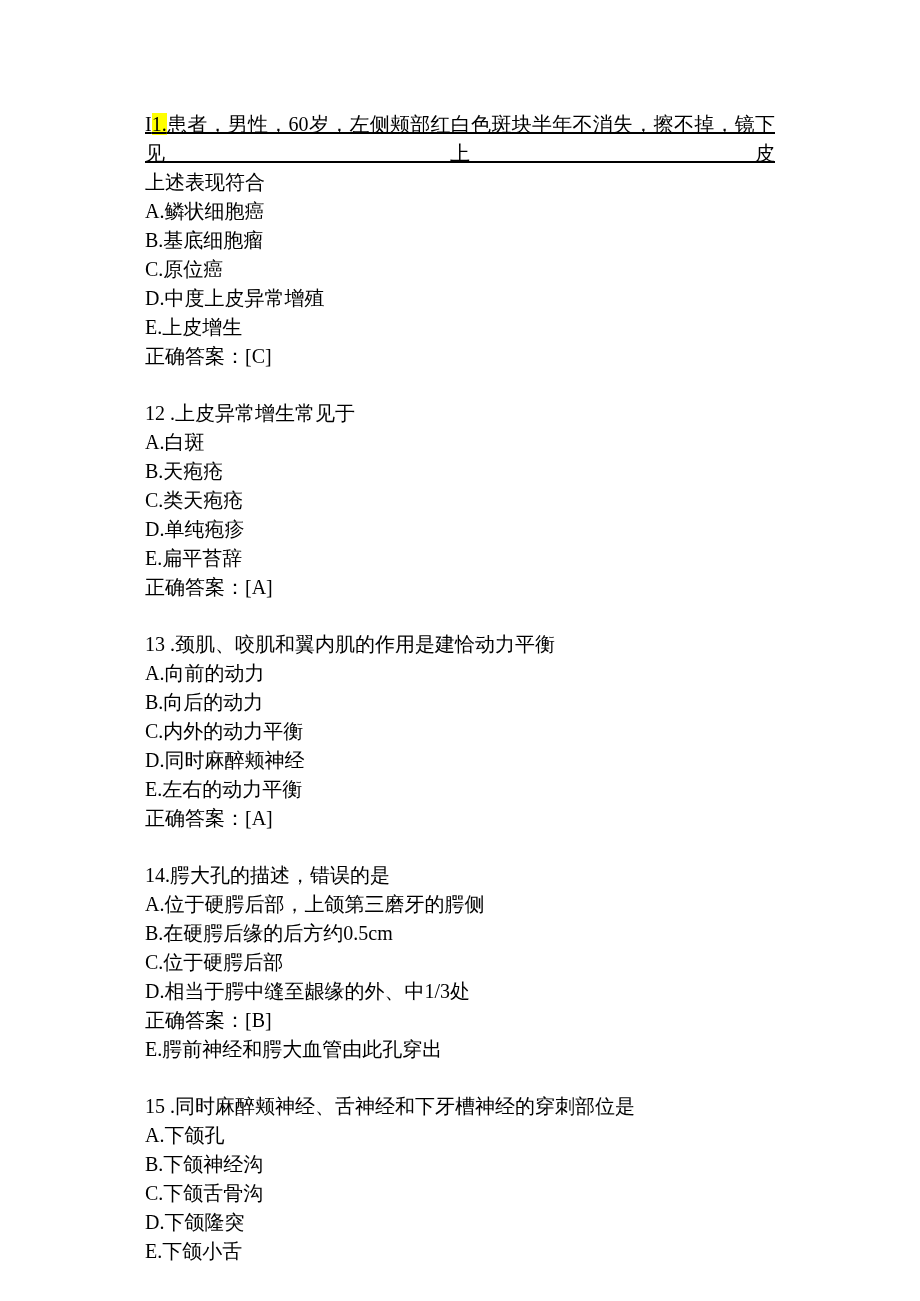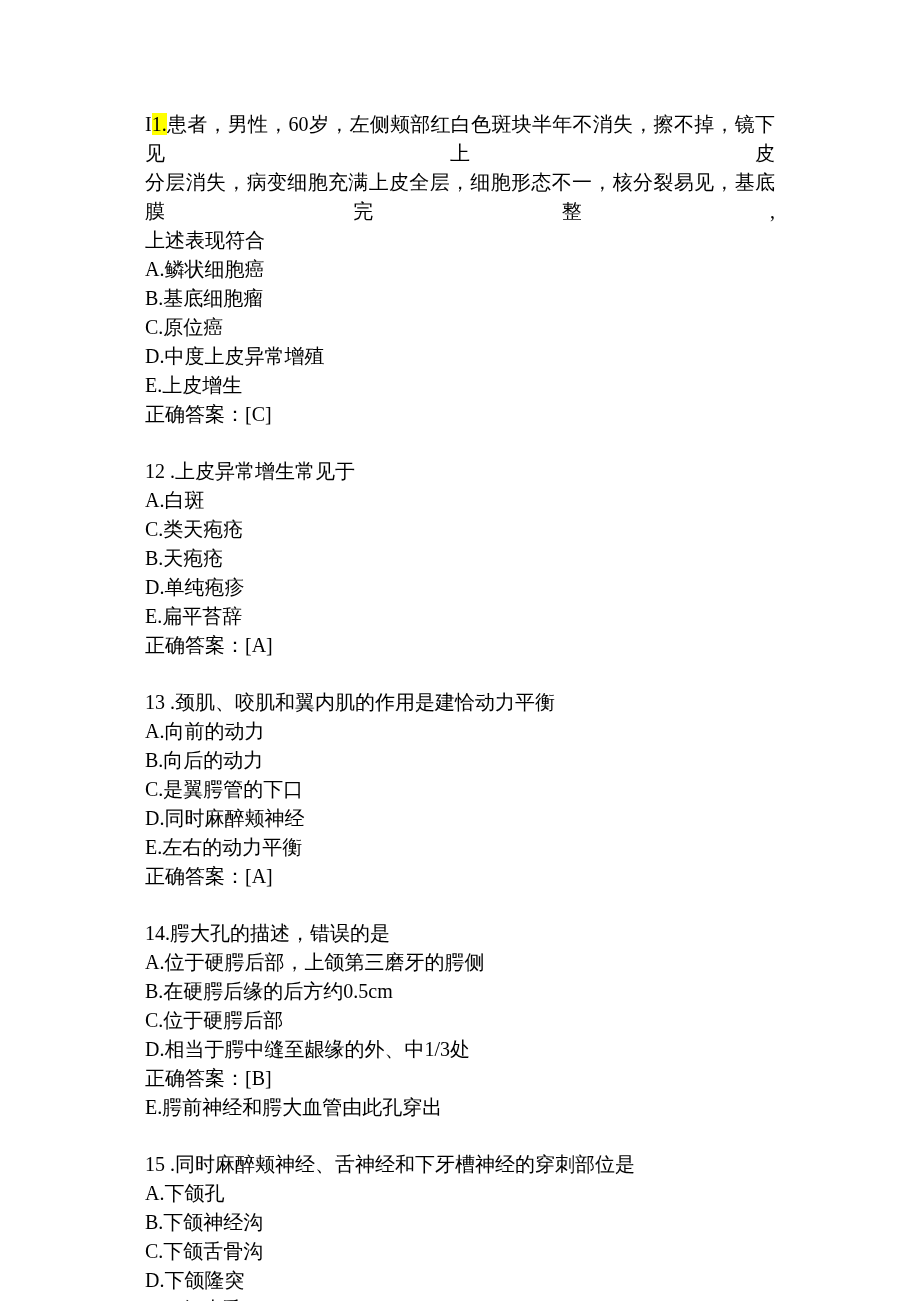--- a/index.html
+++ b/index.html
@@ -21,52 +21,52 @@
   }
   .line {
     white-space: pre-wrap;
   }
   .hl {
     background: #ffff00;
   }
   .justify {
     text-align: justify;
     text-align-last: justify;
+    text-decoration: underline;
   }
 </style>
 </head>
 <body>
 
 <div class="block">
   <div class="line justify"><span>I</span><span class="hl">1.</span><span>患者，男性，60岁，左侧颊部红白色斑块半年不消失，擦不掉，镜下见上皮</span></div>
-  <div class="line justify">分层消失，病变细胞充满上皮全层，细胞形态不一，核分裂易见，基底膜完整,</div>
   <div class="line">上述表现符合</div>
   <div class="line">A.鳞状细胞癌</div>
   <div class="line">B.基底细胞瘤</div>
   <div class="line">C.原位癌</div>
   <div class="line">D.中度上皮异常增殖</div>
   <div class="line">E.上皮增生</div>
   <div class="line">正确答案：[C]</div>
 </div>
 
 <div class="block">
   <div class="line">12 .上皮异常增生常见于</div>
   <div class="line">A.白斑</div>
+  <div class="line">B.天疱疮</div>
   <div class="line">C.类天疱疮</div>
-  <div class="line">B.天疱疮</div>
   <div class="line">D.单纯疱疹</div>
   <div class="line">E.扁平苔辞</div>
   <div class="line">正确答案：[A]</div>
 </div>
 
 <div class="block">
   <div class="line">13 .颈肌、咬肌和翼内肌的作用是建恰动力平衡</div>
   <div class="line">A.向前的动力</div>
   <div class="line">B.向后的动力</div>
-  <div class="line">C.是翼腭管的下口</div>
+  <div class="line">C.内外的动力平衡</div>
   <div class="line">D.同时麻醉颊神经</div>
   <div class="line">E.左右的动力平衡</div>
   <div class="line">正确答案：[A]</div>
 </div>
 
 <div class="block">
   <div class="line">14.腭大孔的描述，错误的是</div>
   <div class="line">A.位于硬腭后部，上颌第三磨牙的腭侧</div>
   <div class="line">B.在硬腭后缘的后方约0.5cm</div>
   <div class="line">C.位于硬腭后部</div>

